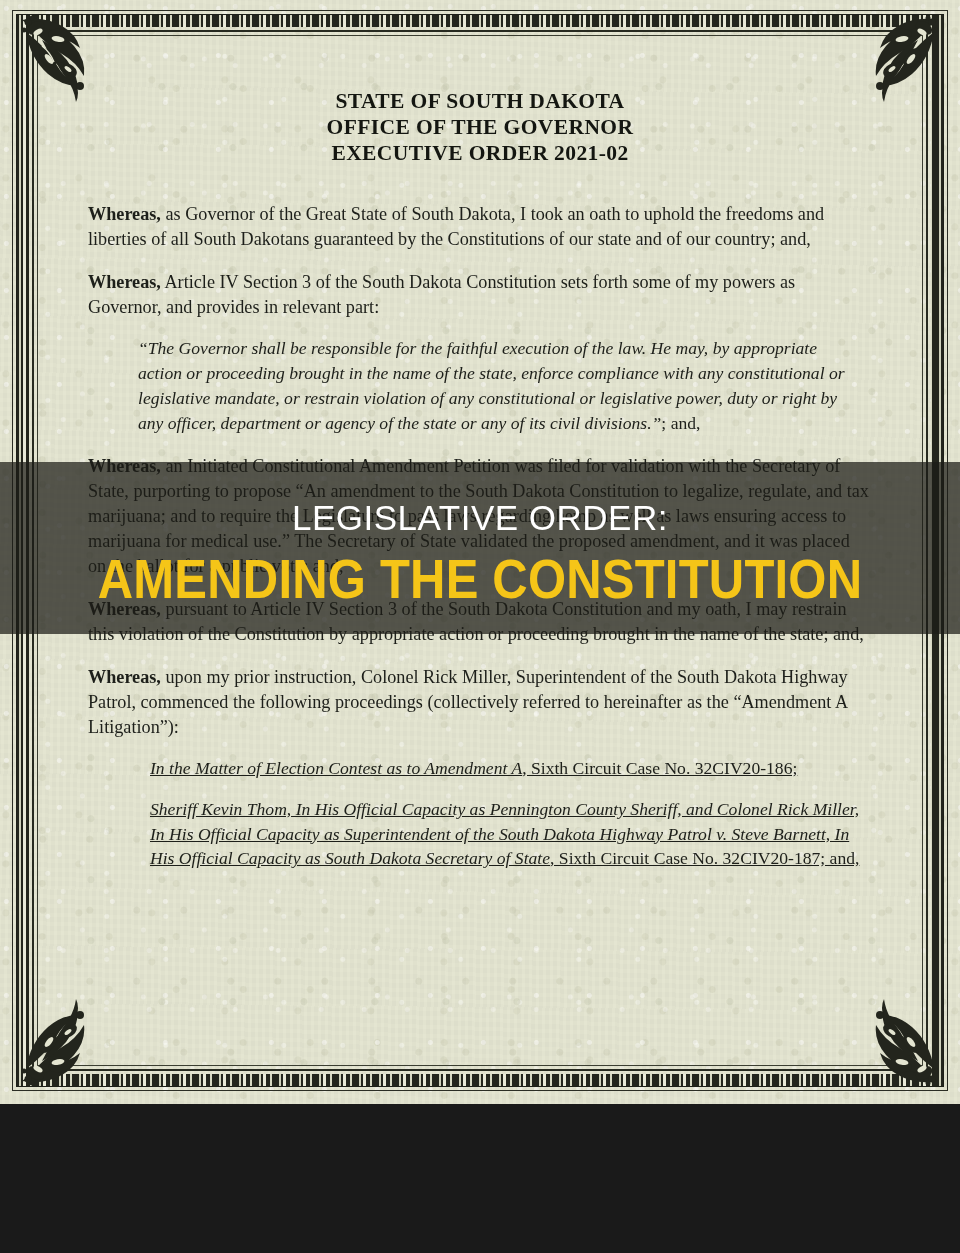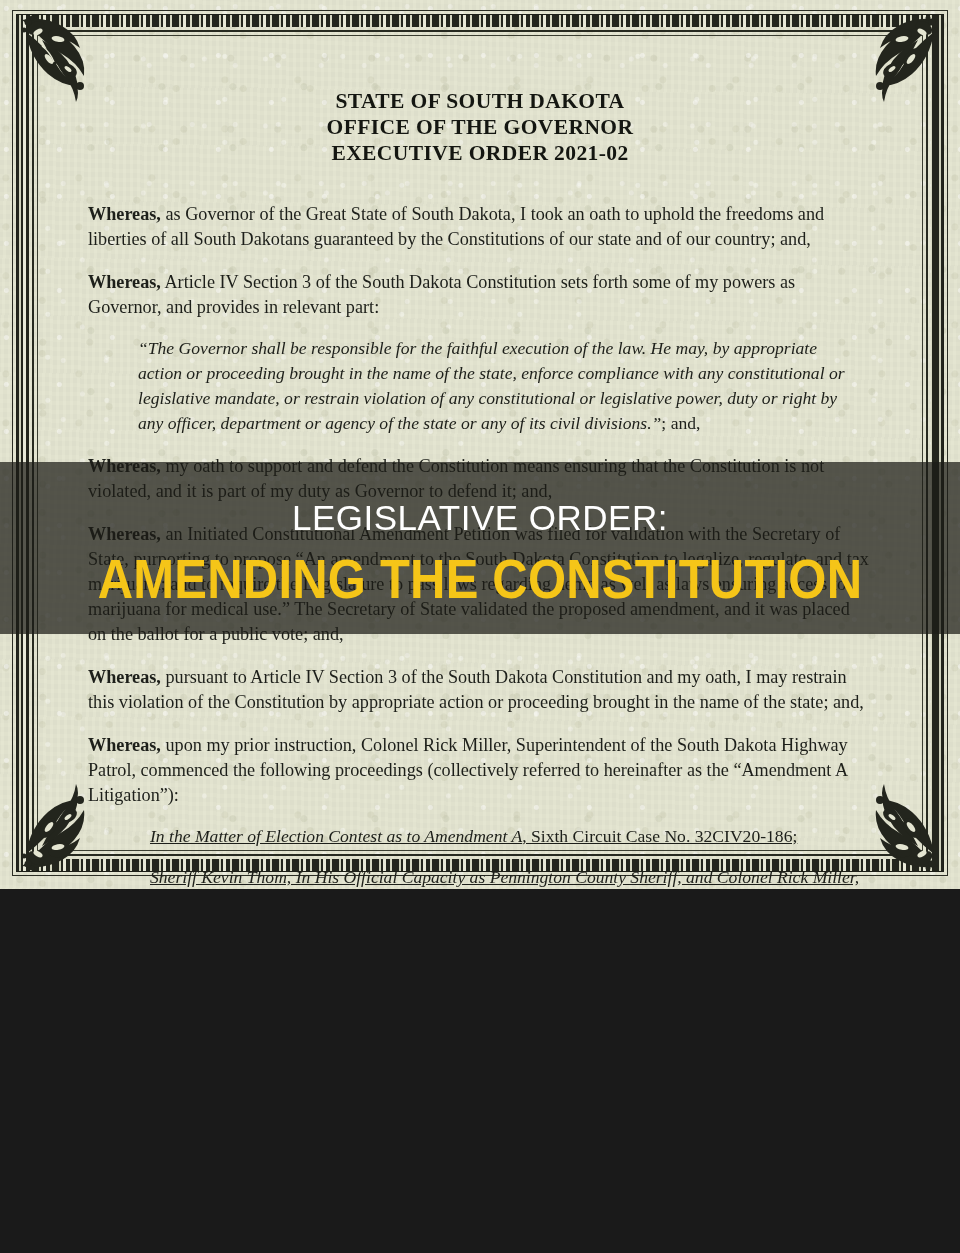--- a/index.html
+++ b/index.html
@@ -3,21 +3,21 @@
 <meta charset="utf-8">
 <style>
   html, body {
     margin: 0;
     padding: 0;
     background: #1a1a1a;
   }
   .page {
     position: relative;
     width: 960px;
-    height: 889px;
+    height: 1104px;
     overflow: hidden;
     background: #e4e5d1;
     font-family: "Liberation Serif", serif;
   }
 
   
   .paper-texture {
     position: absolute;
     inset: 0;
     background-color: #e4e5d1;
@@ -294,21 +294,20 @@
       <div>OFFICE OF THE GOVERNOR</div>
       <div>EXECUTIVE ORDER 2021-02</div>
     </div>
 
     <p class="para"><b>Whereas,</b><span> as Governor of the Great State of South Dakota, I took an oath to uphold the freedoms and liberties of all South Dakotans guaranteed by the Constitutions of our state and of our country; and,</span></p>
 
     <p class="para"><b>Whereas,</b><span> Article IV Section 3 of the South Dakota Constitution sets forth some of my powers as Governor, and provides in relevant part:</span></p>
 
     <p class="quote"><span>“The Governor shall be responsible for the faithful execution of the law. He may, by appropriate action or proceeding brought in the name of the state, enforce compliance with any constitutional or legislative mandate, or restrain violation of any constitutional or legislative power, duty or right by any officer, department or agency of the state or any of its civil divisions.”</span><span class="roman">; and,</span></p>
 
-    <p class="para"><b>Whereas,</b><span> my oath to support and defend the Constitution means ensuring that the Constitution is not violated, and it is part of my duty as Governor to defend it; and,</span></p>
 
     <p class="para"><b>Whereas,</b><span> an Initiated Constitutional Amendment Petition was filed for validation with the Secretary of State, purporting to propose “An amendment to the South Dakota Constitution to legalize, regulate, and tax marijuana; and to require the Legislature to pass laws regarding hemp as well as laws ensuring access to marijuana for medical use.”  The Secretary of State validated the proposed amendment, and it was placed on the ballot for a public vote; and,</span></p>
 
 
     <p class="para"><b>Whereas,</b><span> pursuant to Article IV Section 3 of the South Dakota Constitution and my oath, I may restrain this violation of the Constitution by appropriate action or proceeding brought in the name of the state; and,</span></p>
 
     <p class="para"><b>Whereas,</b><span> upon my prior instruction, Colonel Rick Miller, Superintendent of the South Dakota Highway Patrol, commenced the following proceedings (collectively referred to hereinafter as the “Amendment A Litigation”):</span></p>
 
     <p class="caselist"><span class="it">In the Matter of Election Contest as to Amendment A</span><span>, Sixth Circuit Case No. 32CIV20-186;</span></p>
 

